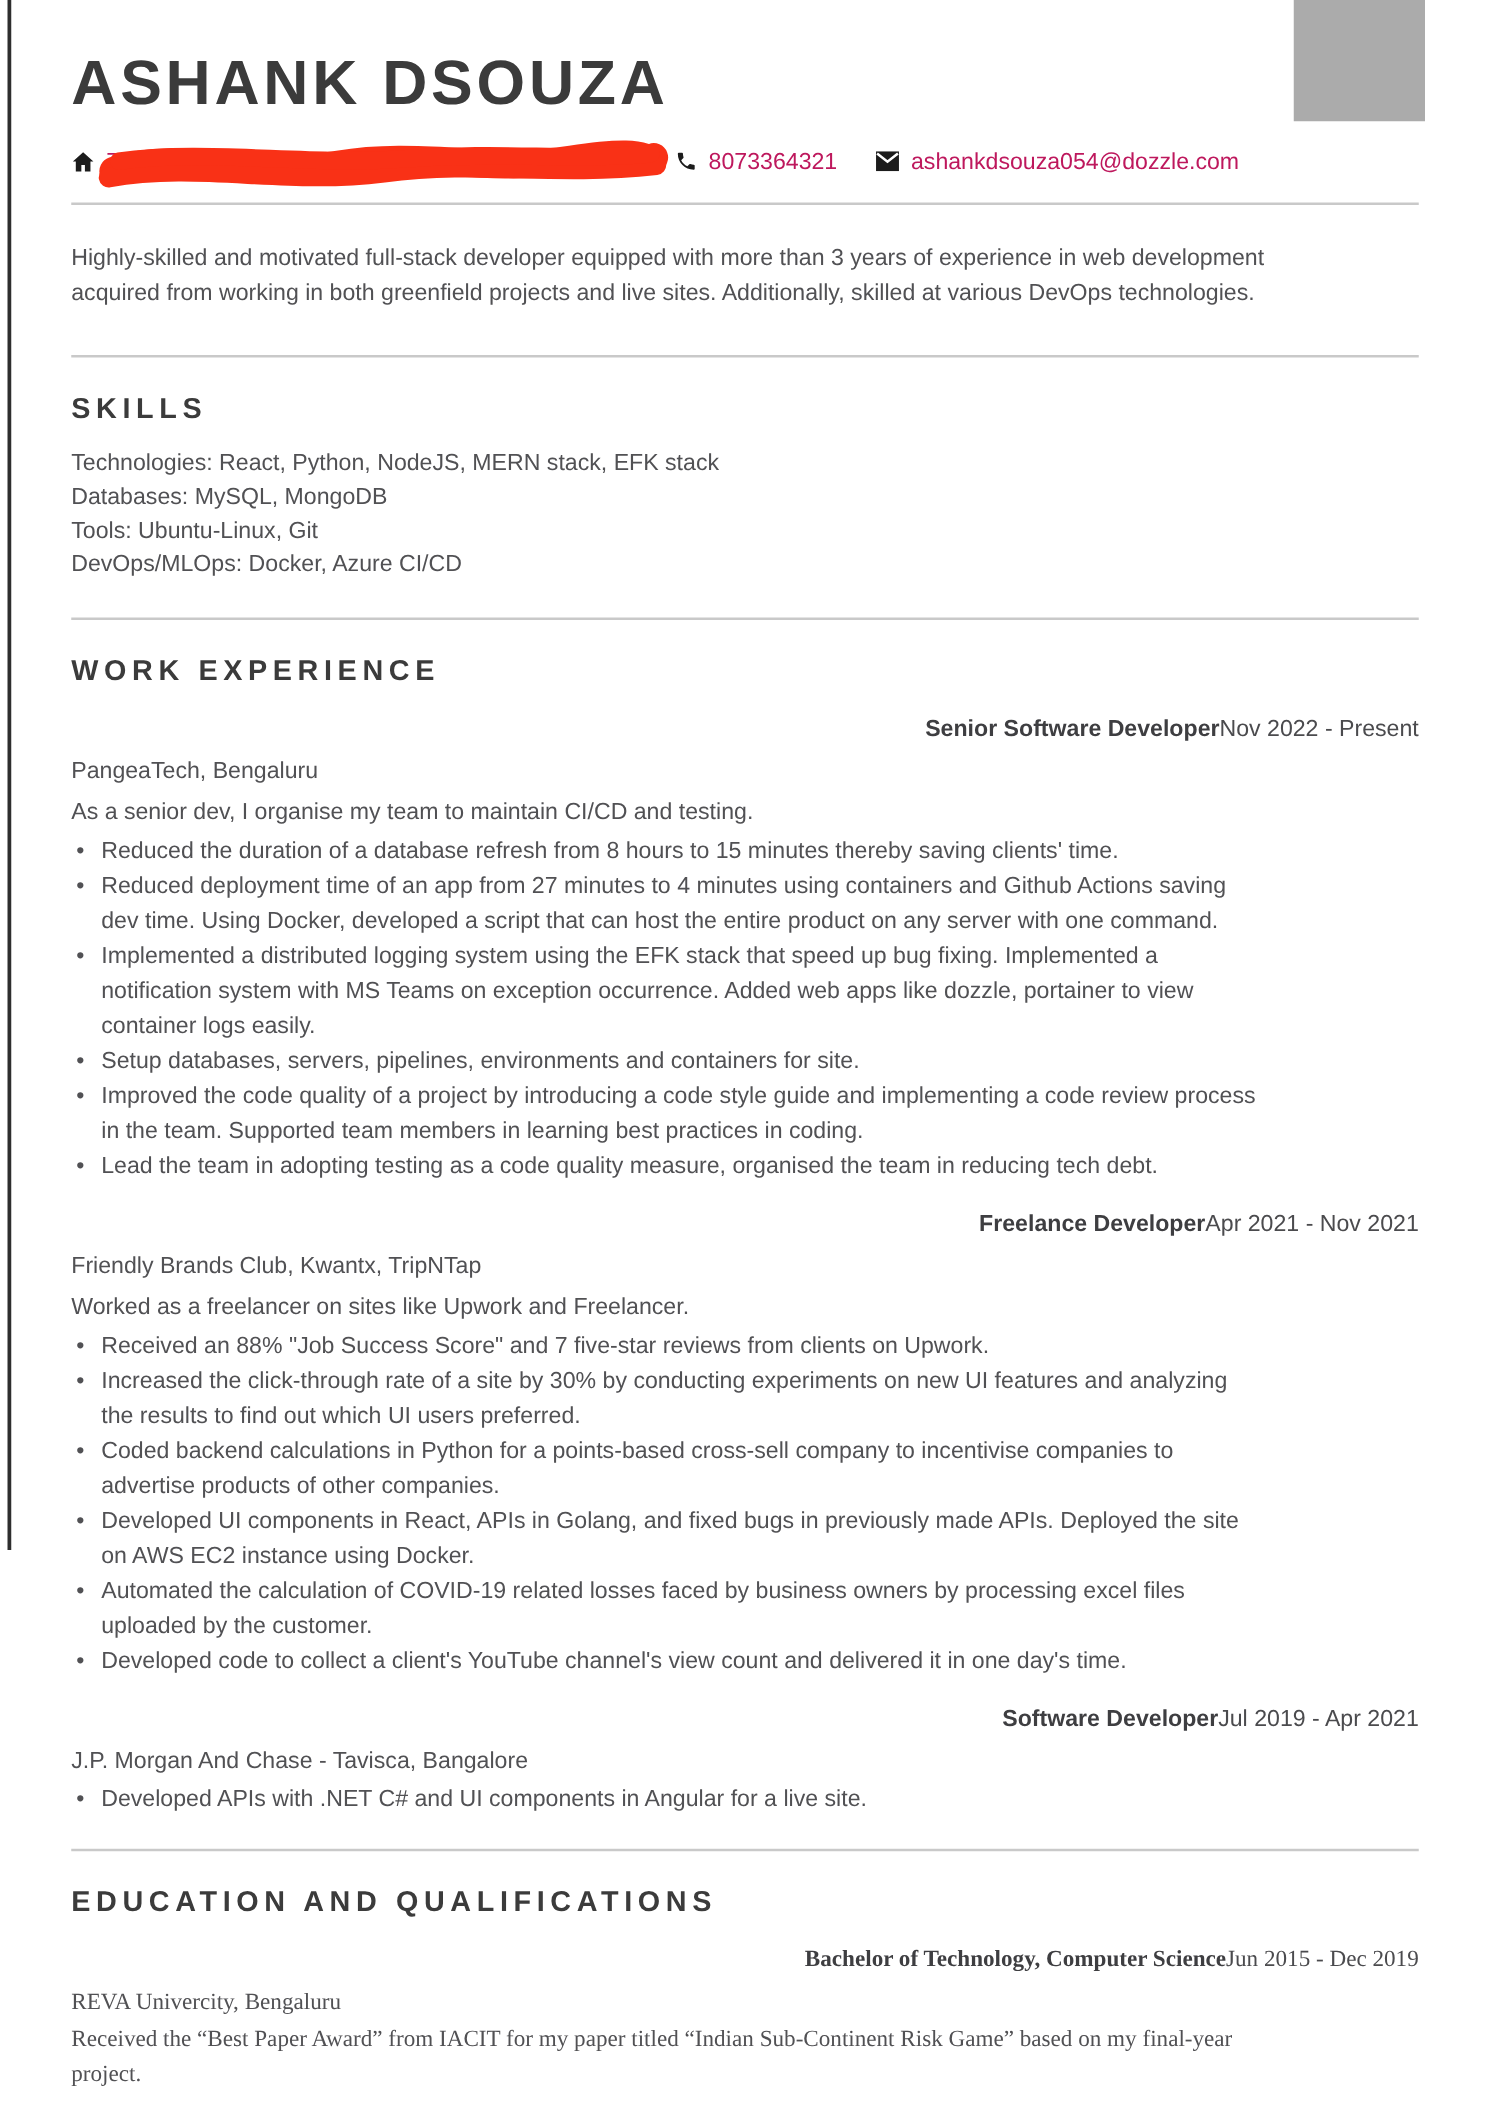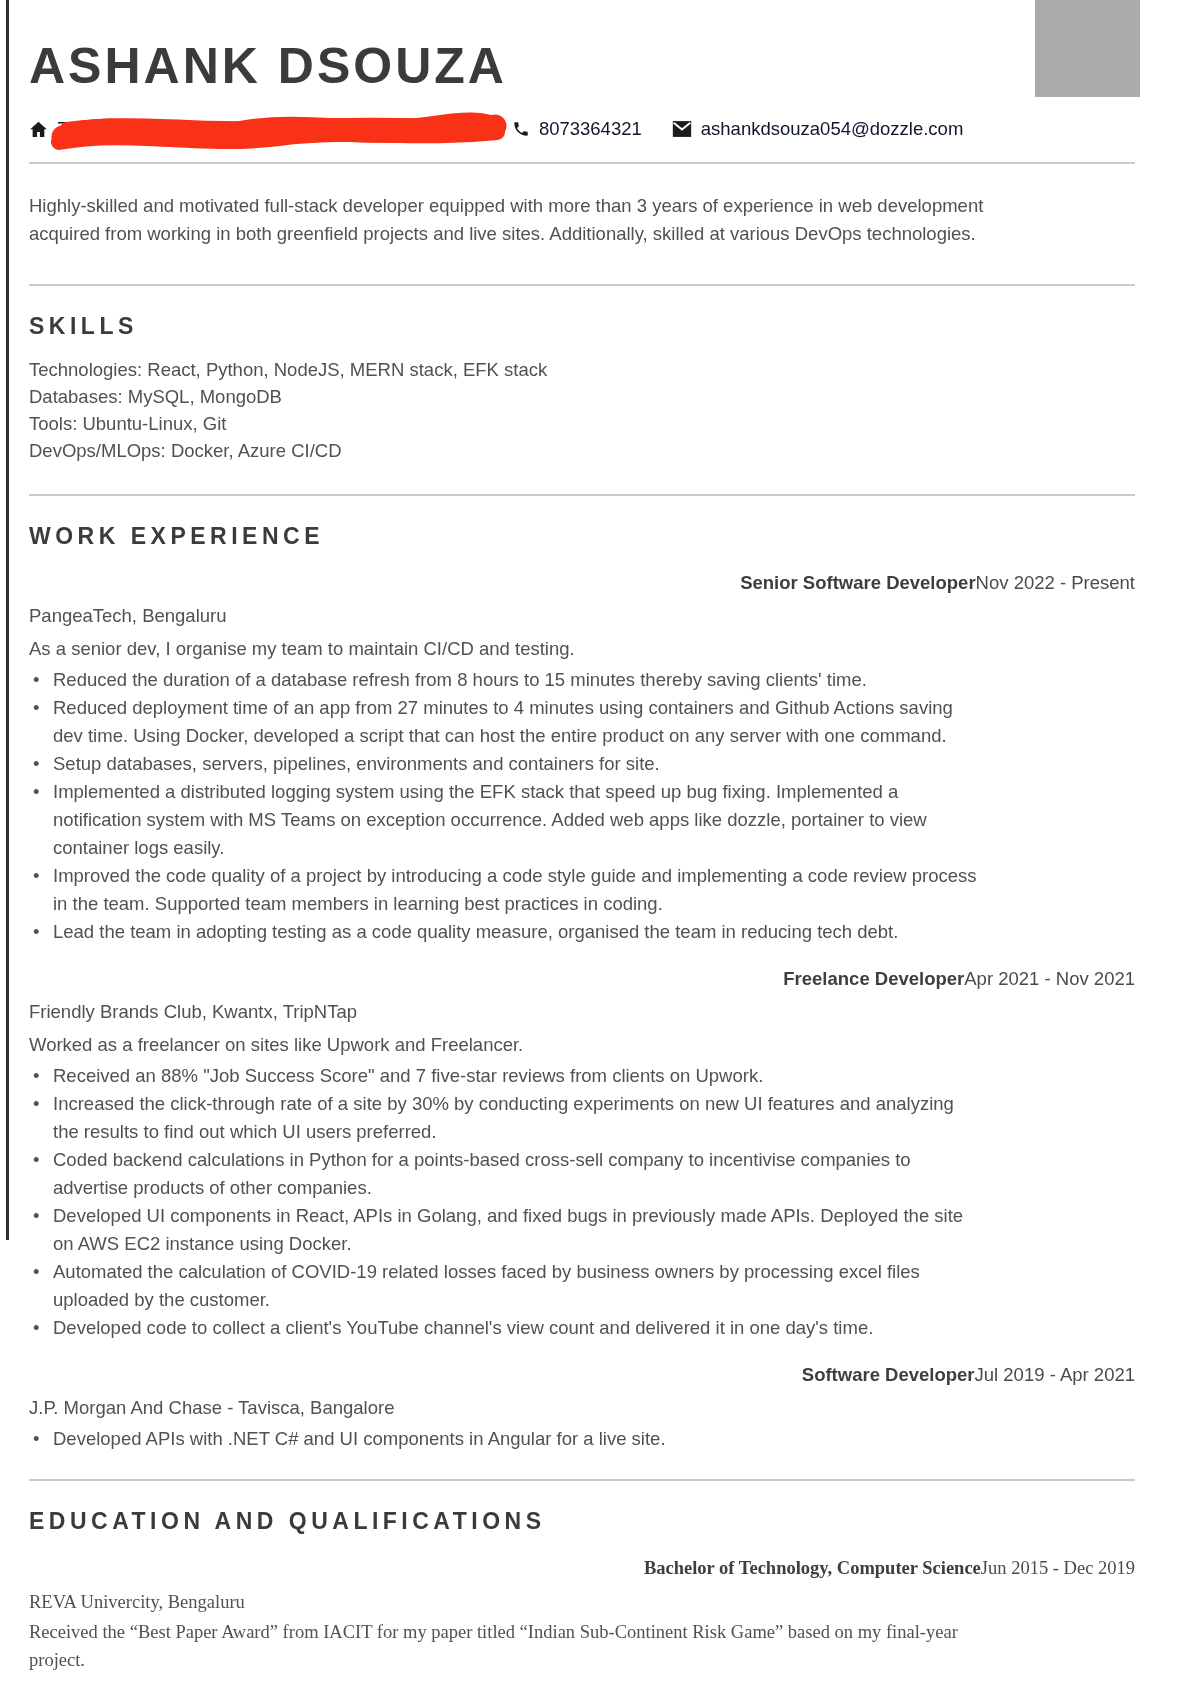--- a/index.html
+++ b/index.html
@@ -3,28 +3,28 @@
 <meta charset="utf-8">
 <style>
   html,body{margin:0;padding:0;}
   body{
     width:1192px;height:1686px;overflow:hidden;background:#ffffff;
     font-family:"Liberation Sans",sans-serif;color:#515154;
   }
   .page{
     position:relative;box-sizing:border-box;height:1240px;
     margin-left:6px;border-left:3px solid #2e2e2e;
-    padding:24px 57px 40px 20px;
+    padding:24px 57px 40px 48px;
   }
   .photo{position:absolute;top:0;right:52px;width:105px;height:97px;background:#ababab;}
   h1.name{
     margin:14px 0 0 0;font-size:50px;line-height:56px;font-weight:bold;
     letter-spacing:3px;color:#3b3b3b;
   }
-  .contact{display:flex;align-items:center;margin-top:24px;font-size:18.5px;color:#0f172a;}
+  .contact{display:flex;align-items:center;margin-top:24px;font-size:18.5px;color:#be185d;}
   .contact .icon{flex:0 0 auto;display:inline-flex;align-items:center;margin-right:9px;}
   .contact .icon svg{display:block;}
   .addr{position:relative;margin-right:26px;white-space:nowrap;}
   .addr-text{display:inline-block;}
   .scribble{position:absolute;left:-10px;top:-11px;pointer-events:none;}
   .phone-num{margin-right:30px;}
   .rule{height:2px;background:#c9c9c9;}
   .rule-1{margin-top:22px;}
   .rule-2{margin-top:36px;}
   .rule-3{margin-top:30px;}
@@ -105,22 +105,22 @@
   <div class="job">
     <div class="row-head">
       <span class="job-title">Senior Software Developer</span>
       <span class="job-dates">Nov 2022 - Present</span>
     </div>
     <div class="job-company">PangeaTech, Bengaluru</div>
     <div class="job-intro">As a senior dev, I organise my team to maintain CI/CD and testing.</div>
     <ul class="bullets">
       <li>Reduced the duration of a database refresh from 8 hours to 15 minutes thereby saving clients' time.</li>
       <li>Reduced deployment time of an app from 27 minutes to 4 minutes using containers and Github Actions saving dev time. Using Docker, developed a script that can host the entire product on any server with one command.</li>
+      <li>Implemented a distributed logging system using the EFK stack that speed up bug fixing. Implemented a notification system with MS Teams on exception occurrence. Added web apps like dozzle, portainer to view container logs easily.</li>
       <li>Setup databases, servers, pipelines, environments and containers for site.</li>
-      <li>Implemented a distributed logging system using the EFK stack that speed up bug fixing. Implemented a notification system with MS Teams on exception occurrence. Added web apps like dozzle, portainer to view container logs easily.</li>
       <li>Improved the code quality of a project by introducing a code style guide and implementing a code review process in the team. Supported team members in learning best practices in coding.</li>
       <li>Lead the team in adopting testing as a code quality measure, organised the team in reducing tech debt.</li>
     </ul>
   </div>
 
   <div class="job">
     <div class="row-head">
       <span class="job-title">Freelance Developer</span>
       <span class="job-dates">Apr 2021 - Nov 2021</span>
     </div>

